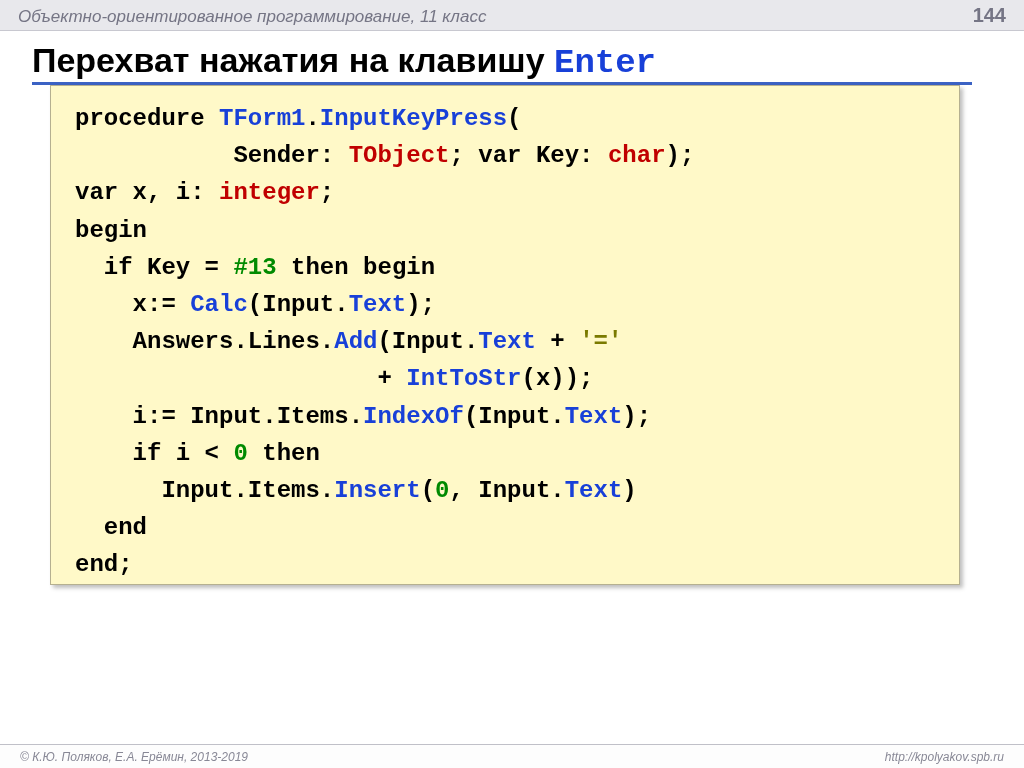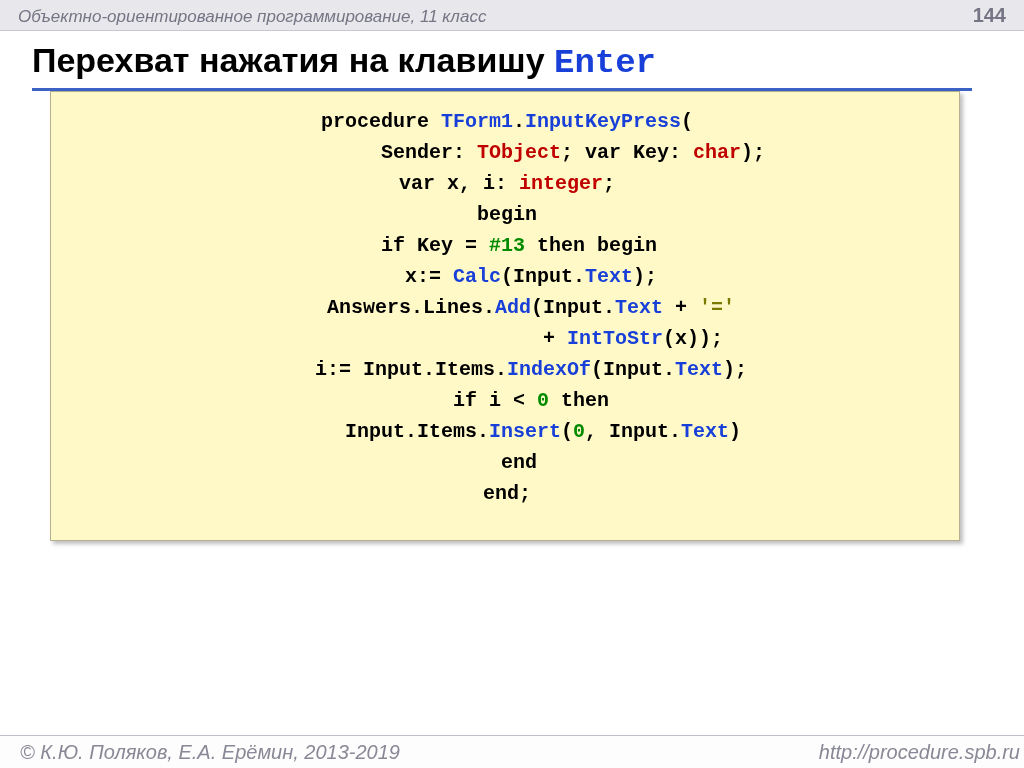--- a/index.html
+++ b/index.html
@@ -30,21 +30,21 @@
     font-size: 17px;
     font-style: italic;
   }
   .header-right {
     color: #757585;
     font-size: 20px;
     font-weight: bold;
   }
   .title {
     margin: 10px 0 0 32px;
-    padding: 0 32px 6px 0;
+    padding: 0 32px 0 0;
     border-bottom: 3px solid #3b62c4;
     font-size: 34px;
     font-weight: bold;
     color: #000;
     width: 940px;
     box-sizing: border-box;
   }
   .title .mono-blue {
     font-family: "Courier New", Courier, monospace;
     color: #1840d8;
@@ -60,44 +60,43 @@
     color: #1840d8;
     font-weight: bold;
   }
   .code-box {
     margin: 0 0 0 50px;
     width: 910px;
     box-sizing: border-box;
     background: #fff9c8;
     border: 1px solid #b5b090;
     box-shadow: 3px 3px 4px rgba(0,0,0,0.25);
-    padding: 14px 20px 31px 24px;
+    padding: 14px 20px 1px 24px;
     font-family: "Courier New", Courier, monospace;
-    font-size: 20px;
+    font-size: 24px;
     font-weight: bold;
     line-height: 1.55;
     color: #000;
     white-space: pre;
-    text-align: center;
   }
   .code-box .blue { color: #1840d8; }
   .code-box .red { color: #c00000; }
   .code-box .green { color: #008a00; }
   .code-box .olive { color: #7a7a00; }
   .footer-bar {
     position: absolute;
     bottom: 0;
     left: 0;
     right: 0;
     border-top: 1px solid #c0c0c8;
-    padding: 5px 4px 4px 20px;
+    padding: 5px 20px 4px 20px;
     display: flex;
     justify-content: space-between;
     color: #888896;
-    font-size: 20px;
+    font-size: 12px;
     font-style: italic;
     background: #fdfdfd;
   }
 </style>
 </head>
 <body>
 
 <div class="slide">
 
   <div class="header-bar">
@@ -119,16 +118,16 @@
 <span>    Answers.Lines.</span><span class="blue">Add</span><span>(Input.</span><span class="blue">Text</span><span> + </span><span class="olive">'='</span>
 <span>                     + </span><span class="blue">IntToStr</span><span>(x));</span>
 <span>    i:= Input.Items.</span><span class="blue">IndexOf</span><span>(Input.</span><span class="blue">Text</span><span>);</span>
 <span>    if i &lt; </span><span class="green">0</span><span> then</span>
 <span>      Input.Items.</span><span class="blue">Insert</span><span>(</span><span class="green">0</span><span>, Input.</span><span class="blue">Text</span><span>)</span>
 <span>  end</span>
 <span>end;</span></div>
 
   <div class="footer-bar">
     <span>© К.Ю. Поляков, Е.А. Ерёмин, 2013-2019</span>
-    <span>http://procedure.spb.ru</span>
+    <span>http://kpolyakov.spb.ru</span>
   </div>
 
 </div>
 
 </body></html>

